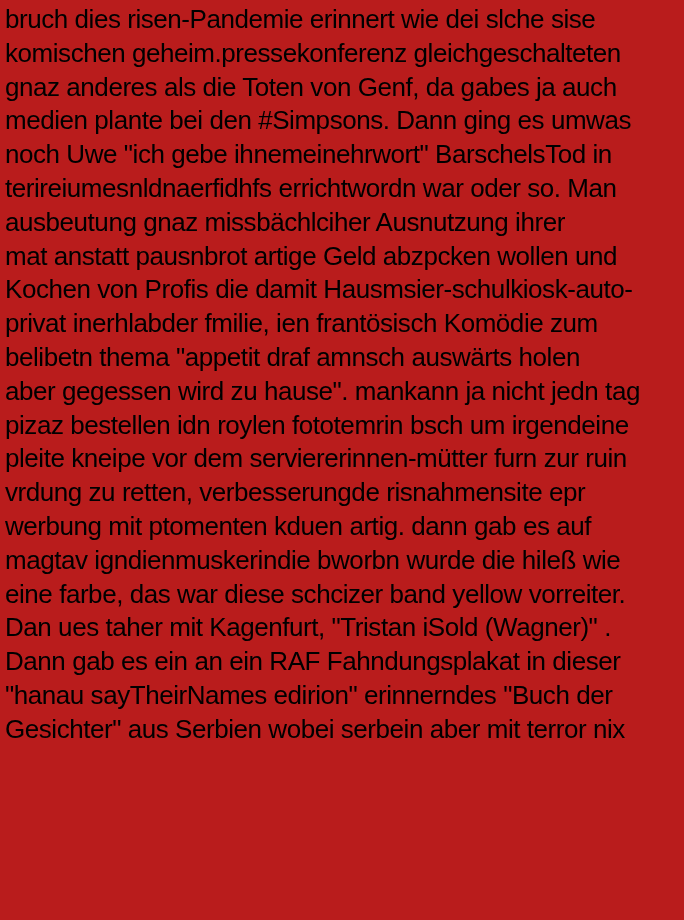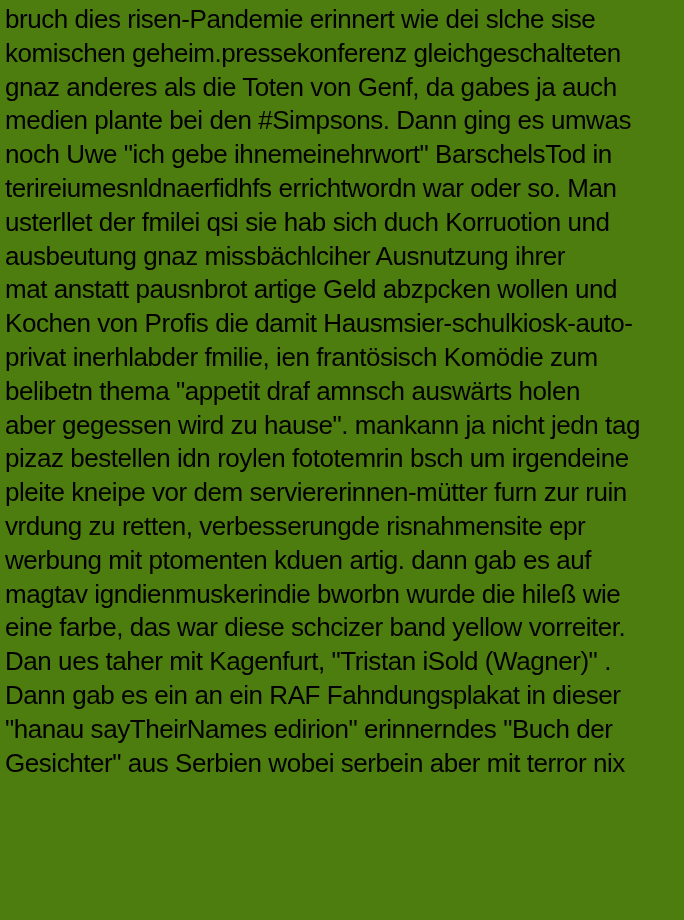--- a/index.html
+++ b/index.html
@@ -6,21 +6,21 @@
     margin: 0;
     padding: 0;
     background: #ffffff;
   }
   .page {
     position: relative;
     width: 684px;
     height: 920px;
     box-sizing: border-box;
     overflow: hidden;
-    background: #4d7c0f;
+    background: #b91c1c;
     padding: 3px 0 0 5px;
   }
   .text-block {
     font-family: "Liberation Sans", "DejaVu Sans", sans-serif;
     font-size: 26px;
     line-height: 33.8px;
     letter-spacing: -0.45px;
     color: #000000;
     font-weight: 400;
   }
@@ -33,21 +33,20 @@
 <body>
 
 <div class="page">
   <div class="text-block">
     <div class="text-line">bruch dies risen-Pandemie erinnert wie dei slche sise</div>
     <div class="text-line">komischen geheim.pressekonferenz gleichgeschalteten</div>
     <div class="text-line">gnaz anderes als die Toten von Genf, da gabes ja auch</div>
     <div class="text-line">medien plante bei den #Simpsons. Dann ging es umwas</div>
     <div class="text-line">noch Uwe "ich gebe ihnemeinehrwort" BarschelsTod in</div>
     <div class="text-line">terireiumesnldnaerfidhfs errichtwordn war oder so. Man</div>
-    <div class="text-line">usterllet der fmilei qsi sie hab sich duch Korruotion und</div>
     <div class="text-line">ausbeutung gnaz missbächlciher Ausnutzung ihrer</div>
     <div class="text-line">mat anstatt pausnbrot artige Geld abzpcken wollen und</div>
     <div class="text-line">Kochen von Profis die damit Hausmsier-schulkiosk-auto-</div>
     <div class="text-line">privat inerhlabder fmilie, ien frantösisch Komödie zum</div>
     <div class="text-line">belibetn thema "appetit draf amnsch auswärts holen</div>
     <div class="text-line">aber gegessen wird zu hause". mankann ja nicht jedn tag</div>
     <div class="text-line">pizaz bestellen idn roylen fototemrin bsch um irgendeine</div>
     <div class="text-line">pleite kneipe vor dem serviererinnen-mütter furn zur ruin</div>
     <div class="text-line">vrdung zu retten, verbesserungde risnahmensite epr</div>
     <div class="text-line">werbung mit ptomenten kduen artig. dann gab es auf</div>

